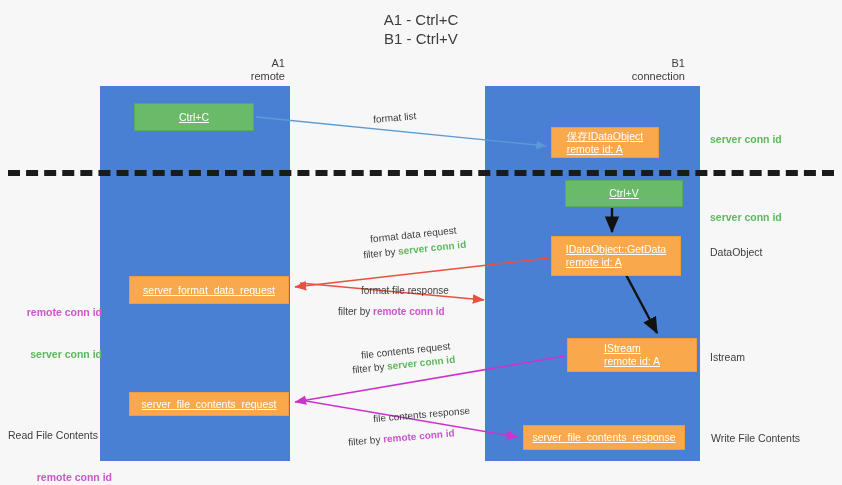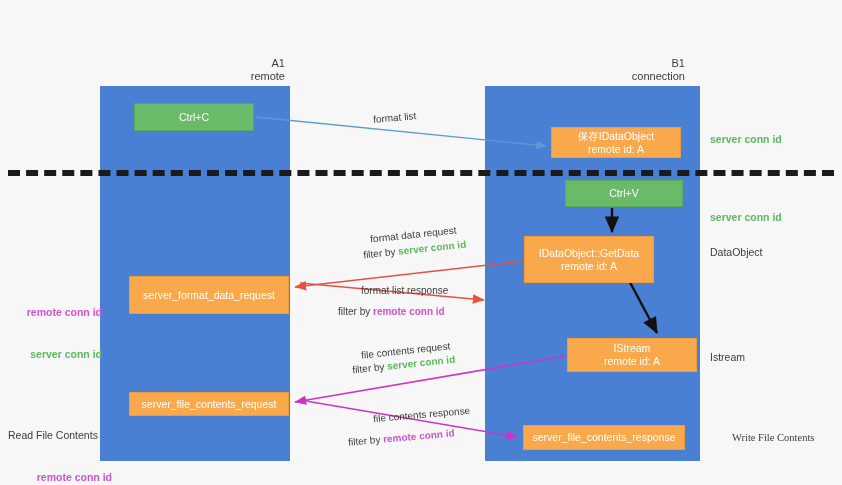--- a/index.html
+++ b/index.html
@@ -36,32 +36,32 @@
   
   #divider{
     left:8px;top:170px;width:826px;height:0;
     border-top:6px dashed #1b1b1b;
   }
 
   
   .node{
     box-sizing:border-box;
     display:flex;align-items:center;justify-content:center;
-    text-align:center;color:#ffffff;
-    font-size:10.5px;line-height:13px;white-space:pre;
+    color:#ffffff;
+    font-size:10.5px;line-height:13px;white-space:pre;text-decoration:underline;
   }
   .node.green{background:#6aba6a;border:1px solid #5aa85a;}
   .node.orange{background:#f9a94c;border:1px solid #f09a38;}
 
   #n-ctrlc{left:134px;top:103px;width:120px;height:28px;}
-  #n-save{left:551px;top:127px;width:130px;height:31px;}
+  #n-save{left:551px;top:127px;width:108px;height:31px;}
   #n-ctrlv{left:553px;top:180px;width:118px;height:27px;margin-left:12px;}
-  #n-getdata{left:524px;top:236px;width:130px;height:47px;}
+  #n-getdata{left:551px;top:236px;width:130px;height:40px;}
   #n-istream{left:567px;top:338px;width:130px;height:34px;}
-  #n-sfdreq{left:129px;top:276px;width:160px;height:38px;}
+  #n-sfdreq{left:129px;top:276px;width:160px;height:28px;}
   #n-sfdres{left:489px;top:288px;width:158px;height:24px;}
   #n-sfcreq{left:129px;top:392px;width:160px;height:24px;}
   #n-sfcres{left:523px;top:425px;width:162px;height:25px;}
 
   
   #arrows{left:0;top:0;width:842px;height:485px;pointer-events:none;}
 
   
   .edge-label{
     font-size:10px;line-height:15px;color:#3c3c3c;
@@ -88,27 +88,29 @@
 
   #side-left-1{left:10px;top:277px;width:92px;text-align:right;}
   #side-left-2{left:8px;top:392px;width:104px;text-align:left;}
 
   .right-lbl{font-size:10.5px;line-height:14px;white-space:pre;color:#3c3c3c;}
   .right-lbl.grn{color:#5cb85c;font-weight:bold;}
   #r-conn1{left:710px;top:132px;}
   #r-conn2{left:710px;top:210px;}
   #r-dataobj{left:710px;top:245px;}
   #r-istream{left:710px;top:350px;}
-  #r-writefile{left:732px;top:431px;font-family:Liberation Serif, serif;}
+  #r-writefile{left:711px;top:431px;}
 </style>
 </head>
 <body>
 
 <div id="stage">
 
+  <div class="abs" id="title">A1 - Ctrl+C
+B1 - Ctrl+V</div>
 
   <div class="abs lane-head" id="head-a">A1
 remote</div>
   <div class="abs lane-head" id="head-b">B1
 connection</div>
 
   <div class="abs lane" id="lane-a"></div>
   <div class="abs lane" id="lane-b"></div>
 
   <svg class="abs" id="arrows" viewBox="0 0 842 485">
@@ -154,21 +156,21 @@
 remote id: A</div>
   <div class="abs node orange" id="n-sfdreq">server_format_data_request</div>
   <div class="abs node orange" id="n-sfcreq">server_file_contents_request</div>
   <div class="abs node orange" id="n-sfcres">server_file_contents_response</div>
 
   <div class="abs edge-label" id="lbl-formatlist">format list</div>
 
   <div class="abs edge-label" id="lbl-fdreq1">format data request</div>
   <div class="abs edge-label" id="lbl-fdreq2"><span>filter by </span><span class="hl-green">server conn id</span></div>
 
-  <div class="abs edge-label" id="lbl-fdres1">format list response</div>
+  <div class="abs edge-label" id="lbl-fdres1">format file response</div>
   <div class="abs edge-label" id="lbl-fdres2"><span>filter by </span><span class="hl-mag">remote conn id</span></div>
 
   <div class="abs edge-label" id="lbl-fcreq1">file contents request</div>
   <div class="abs edge-label" id="lbl-fcreq2"><span>filter by </span><span class="hl-green">server conn id</span></div>
 
   <div class="abs edge-label" id="lbl-fcres1">file contents response</div>
   <div class="abs edge-label" id="lbl-fcres2"><span>filter by </span><span class="hl-mag">remote conn id</span></div>
 
   <div class="abs side" id="side-left-1">
     <div class="mag">remote conn id</div>

